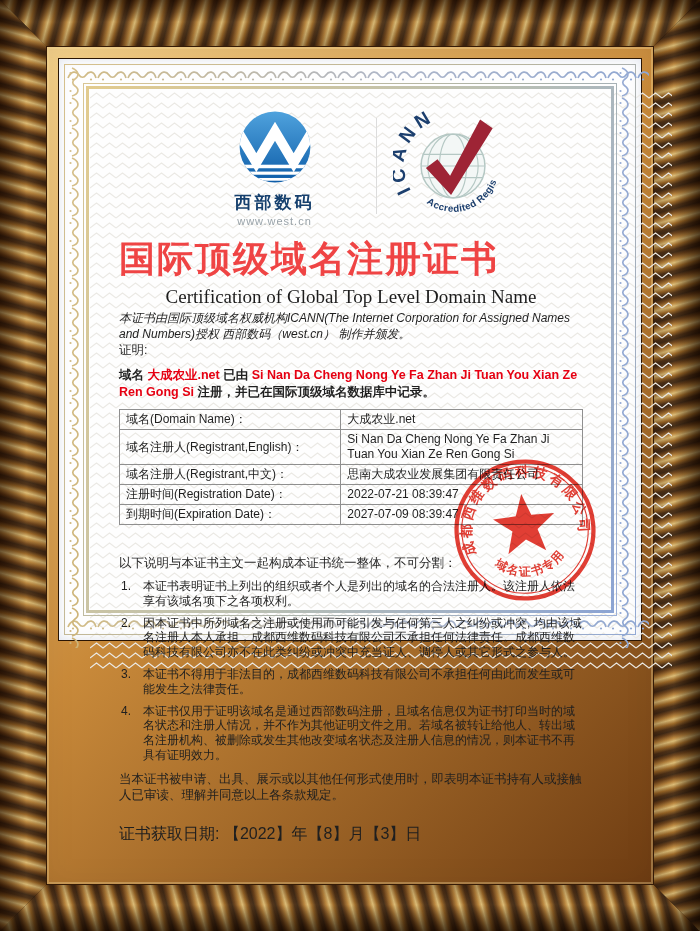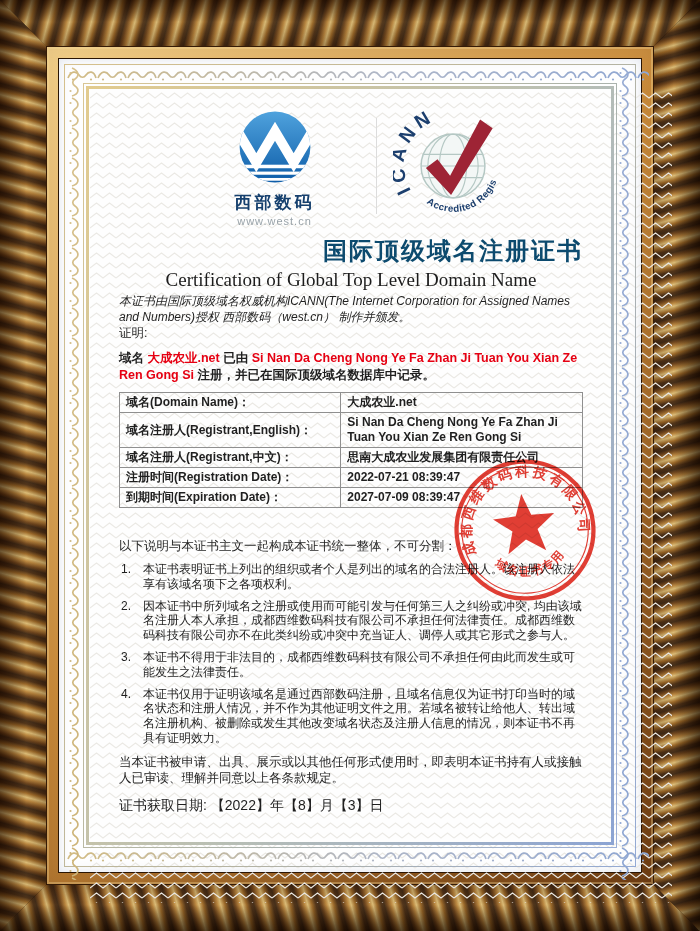--- a/index.html
+++ b/index.html
@@ -22,21 +22,21 @@
   .fs-right{top:0;bottom:0;right:0;width:58px;
     clip-path:polygon(0 58px,100% 0,100% 100%,0 calc(100% - 58px));
     background:linear-gradient(270deg,rgba(30,14,2,.6),rgba(255,226,150,.14) 45%,rgba(40,20,5,.5)),
     repeating-linear-gradient(165deg,#30180a 0px,#6e3c12 3px,#c98b3b 7px,#f3cf82 10px,#a3661f 14px,#40200a 18px,#30180a 21px);}
   .frame-bevel{position:absolute;inset:46px;z-index:2;border:1px solid #371c07;
     background:linear-gradient(135deg,#f3d08a,#c98a3a 45%,#6e3c12);
     box-shadow:inset 0 0 0 2px rgba(255,225,160,.35);}
   .frame-vignette{position:absolute;inset:0;z-index:3;pointer-events:none;
     box-shadow:inset 0 0 60px rgba(0,0,0,.55);}
   
-  .paper{position:absolute;left:58px;top:58px;width:584px;height:815px;z-index:5;
+  .paper{position:absolute;left:58px;top:58px;width:584px;height:583px;z-index:5;
     background:#fefefe;border:1px solid #2a1503;box-sizing:border-box;
     box-shadow:inset 0 0 12px rgba(110,130,175,.20);}
   .bline1{position:absolute;inset:5px;border:1px solid;pointer-events:none;
     border-image:linear-gradient(115deg,#d6c08c,#b7b49f 55%,#93a9d4) 1;}
   .bline2{position:absolute;inset:24px;border:1px solid;pointer-events:none;
     border-image:linear-gradient(115deg,#d9c694,#adb3a8 55%,#9cb0d8) 1;}
   .bline3{position:absolute;inset:27px;border:3px solid;pointer-events:none;
     border-image:linear-gradient(115deg,#e2cb8e,#b9bfb4 55%,#8ca4d3) 1;}
   .orn{position:absolute;pointer-events:none;}
   .orn-top{left:8px;right:8px;top:9px;height:14px;}
@@ -44,38 +44,38 @@
   .orn-left{top:8px;bottom:8px;left:9px;width:14px;}
   .orn-right{top:8px;bottom:8px;right:9px;width:14px;}
   .chevron-bg{position:absolute;inset:31px;pointer-events:none;}
   
   .content{position:absolute;left:60px;right:58px;top:0;z-index:2;color:#1f1f1f;}
   .logos{margin-top:46px;display:flex;align-items:center;justify-content:center;gap:16px;}
   .west-block{display:flex;flex-direction:column;align-items:center;width:170px;}
   .west-name{font-size:17px;font-weight:bold;color:#16406e;letter-spacing:3px;margin-top:2px;}
   .west-url{font-size:11px;color:#98a2a8;letter-spacing:1px;margin-top:1px;}
   .logo-divider{width:1px;height:96px;background:#dcdcdc;}
-  .title-cn{margin-top:8px;text-align:right;font-size:24px;font-weight:bold;letter-spacing:2px;color:#0c4a6e;}
+  .title-cn{margin-top:8px;text-align:left;font-size:36px;font-weight:bold;letter-spacing:2px;color:#ef4444;}
   .title-en{margin-top:2px;text-align:center;font-size:19px;color:#1c1c1c;
     font-family:"Liberation Serif","DejaVu Serif",serif;}
   .intro{margin-top:2px;font-size:12px;line-height:16px;font-style:italic;}
   .proof-label{font-size:12.5px;font-weight:normal;}
   .proof-line{margin-top:8px;font-size:12.5px;font-weight:bold;line-height:17px;}
   .red{color:#e60012;}
   table.domain{margin-top:8px;width:100%;border-collapse:collapse;table-layout:fixed;}
   table.domain td{border:1px solid #8f8f8f;font-size:12px;padding:2px 6px;line-height:15px;
-    vertical-align:middle;background:transparent;font-weight:bold;}
+    vertical-align:middle;background:transparent;}
   td.lbl{width:45%;}
   .terms-intro{margin-top:30px;font-size:12.5px;line-height:16px;}
   ol.terms{margin:8px 0 0 0;padding:0;list-style:none;counter-reset:t;}
   ol.terms li{counter-increment:t;position:relative;padding-left:24px;font-size:12px;
     line-height:14.8px;margin-bottom:7px;}
   ol.terms li::before{content:counter(t) ".";position:absolute;left:2px;top:0;}
   .footer-statement{margin-top:8px;font-size:12.5px;line-height:16.5px;}
-  .date-line{margin-top:10px;font-size:14px;}
+  .date-line{margin-top:20px;font-size:16px;}
   
   .seal{position:absolute;left:390px;top:395px;width:152px;height:152px;z-index:6;
     mix-blend-mode:multiply;opacity:.95;}
 </style>
 </head>
 <body>
 
 <div class="frame-strip fs-top"></div>
 <div class="frame-strip fs-bottom"></div>
 <div class="frame-strip fs-left"></div>

